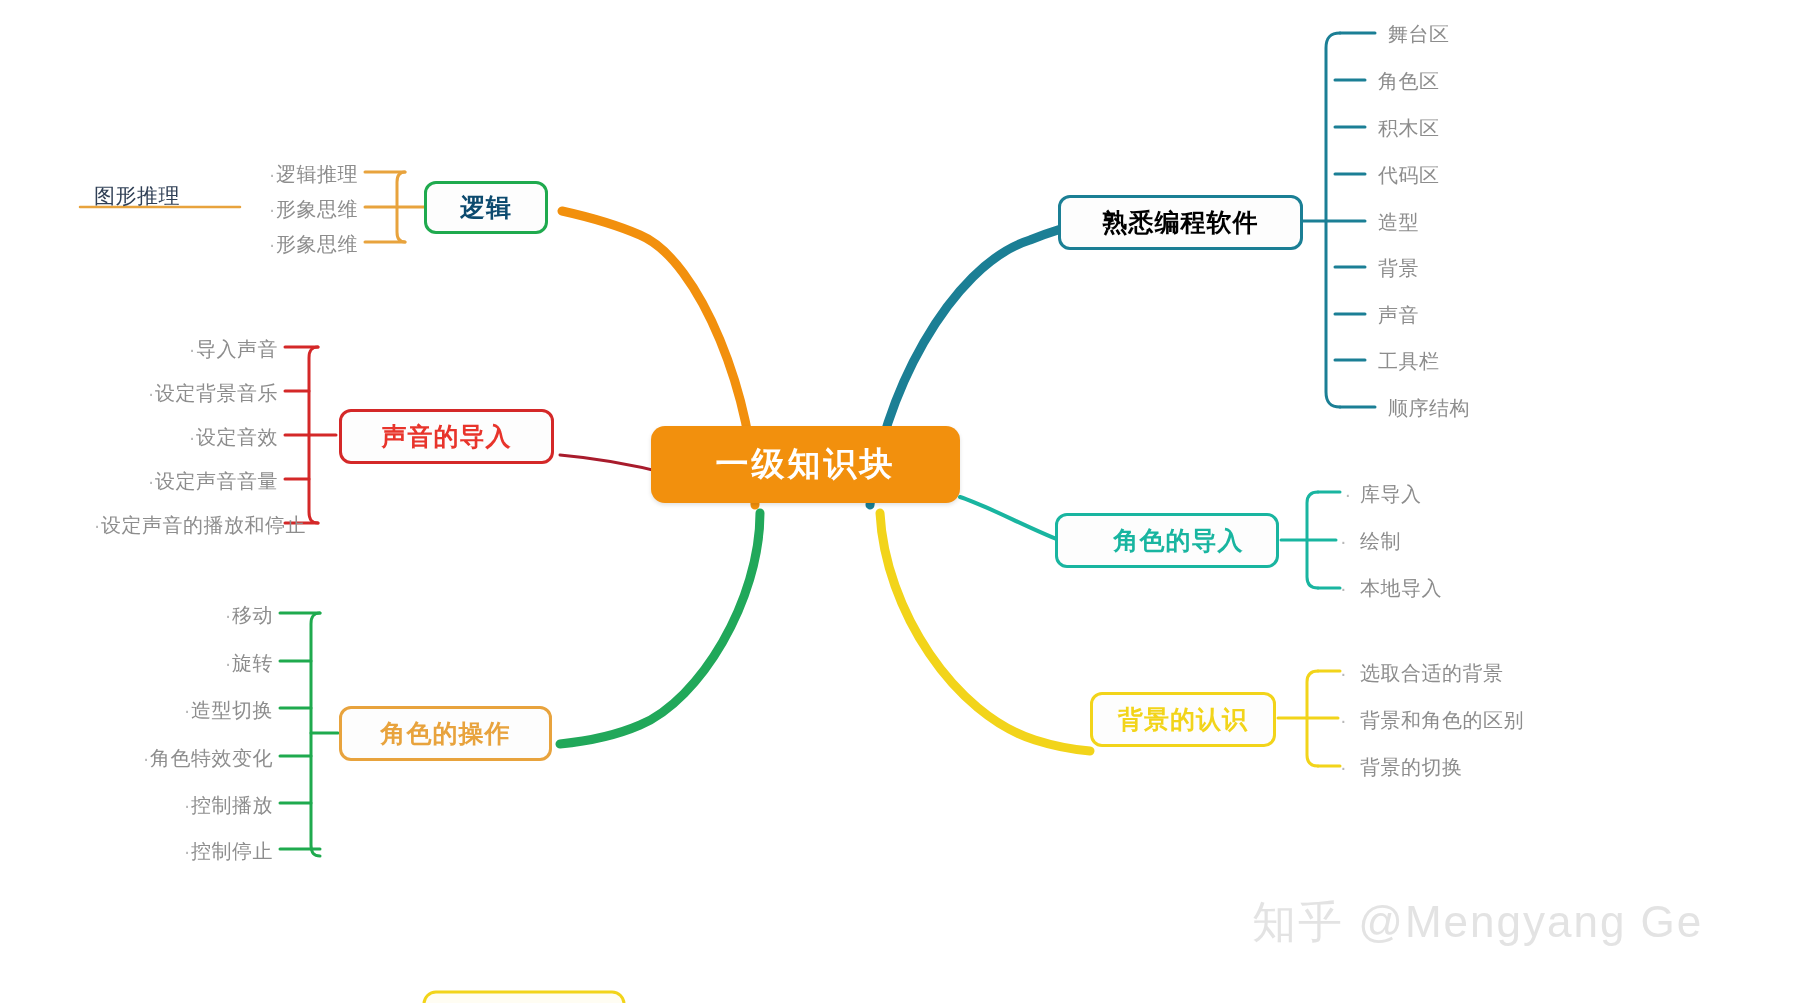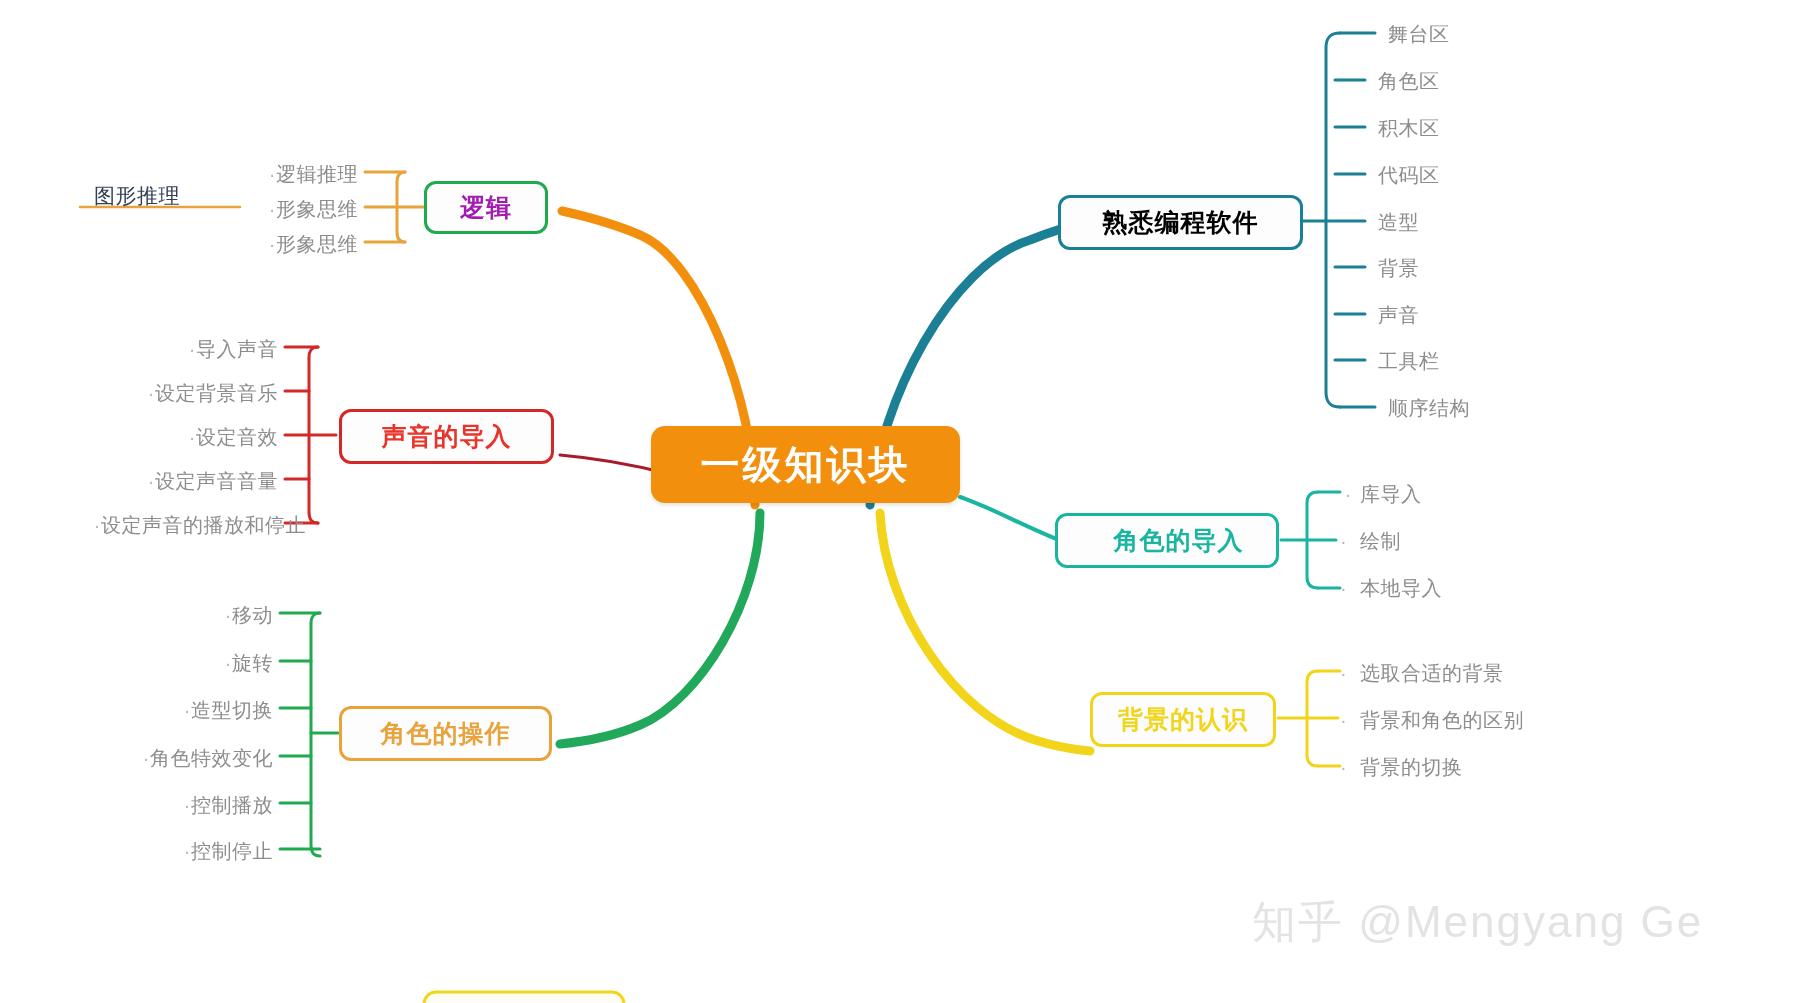--- a/index.html
+++ b/index.html
@@ -19,21 +19,21 @@
     border-radius:12px;
     display:flex; align-items:center; justify-content:center;
     white-space:nowrap;
     font-weight:bold;
     letter-spacing:1px;
   }
   .node.root {
     background:#f2900d;
     border:none;
     color:#ffffff;
-    font-size:39px;
+    font-size:33px;
     border-radius:14px;
     box-shadow:0 2px 4px rgba(0,0,0,.12);
     letter-spacing:3px;
   }
   .node.outlined {
     background:#fdfdfd;
     border-width:3px;
     border-style:solid;
     font-size:25px;
   }
@@ -141,21 +141,21 @@
       <path d="M 1318 766 L 1340 766" stroke="#f2d41a" stroke-width="3"></path>
 
       <rect x="424" y="992" width="200" height="40" rx="12" fill="#fffdf3" stroke="#f2d41a" stroke-width="3"></rect>
     </g>
   </svg>
 
   <div class="node root" style="left:651px; top:426px; width:309px; height:77px;">
     <span>一级知识块</span>
   </div>
 
-  <div class="node outlined" style="left:424px; top:181px; width:124px; height:53px; border-color:#1faa4e; color:#a21caf;">
+  <div class="node outlined" style="left:424px; top:181px; width:124px; height:53px; border-color:#1faa4e; color:#0c4a6e;">
     <span>逻辑</span>
   </div>
 
   <div class="node outlined" style="left:339px; top:409px; width:215px; height:55px; border-color:#d42828; color:#e8342b;">
     <span>声音的导入</span>
   </div>
 
   <div class="node outlined" style="left:339px; top:706px; width:213px; height:55px; border-color:#e8a33d; color:#e8a33d;">
     <span>角色的操作</span>
   </div>

